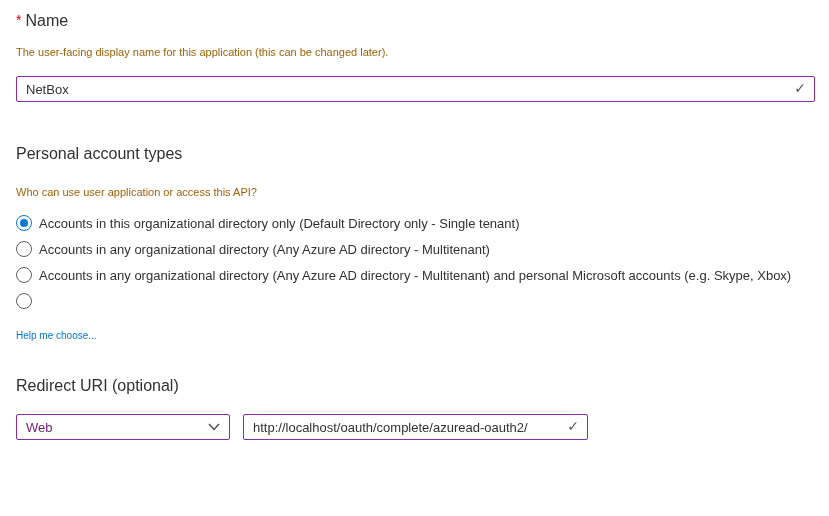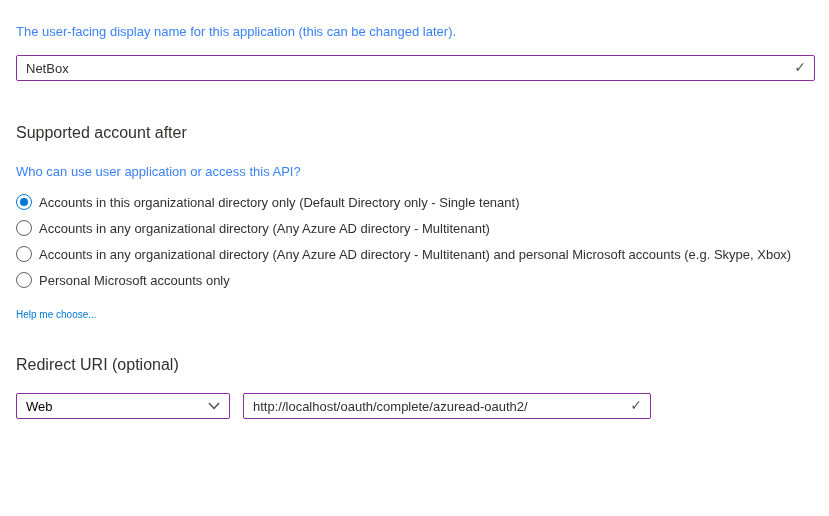--- a/index.html
+++ b/index.html
@@ -18,22 +18,22 @@
     color: #323130;
     line-height: 21px;
   }
   .required-star {
     color: #e50000;
     font-size: 14px;
     margin-right: 4px;
     vertical-align: 1px;
   }
   .desc {
-    font-size: 13px;
-    color: #3b82f6;
+    font-size: 11px;
+    color: #a16207;
     line-height: 19px;
   }
 
   
   .name-desc { margin-top: 12px; }
   .input-wrap {
     position: relative;
     margin-top: 14px;
     height: 26px;
   }
@@ -104,52 +104,55 @@
   .select-box {
     position: relative;
     width: 214px; height: 26px;
     border: 1px solid #8a2da5;
     border-radius: 2px;
     background: #fff;
     display: flex;
     align-items: center;
     padding: 0 28px 0 9px;
     font-size: 13px;
-    color: #000000;
+    color: #701a75;
     cursor: pointer;
     margin-right: 13px;
   }
   .select-chevron {
     position: absolute;
     right: 9px; top: 50%;
     transform: translateY(-50%);
     width: 12px; height: 8px;
     pointer-events: none;
   }
   .select-chevron svg { display: block; }
   .uri-input-wrap {
     position: relative;
-    width: 408px; height: 26px;
+    width: 345px; height: 26px;
     margin-top: 0;
   }
 </style>
 </head>
 <body>
 
 <div class="page">
 
   
+  <div class="section-heading">
+    <span class="required-star">*</span><span>Name</span>
+  </div>
   <div class="desc name-desc">The user-facing display name for this application (this can be changed later).</div>
   <div class="input-wrap">
     <input class="text-input" type="text" value="NetBox" style="">
     <span class="valid-check">✓</span>
   </div>
 
   
-  <div class="section-heading acct-heading">Supported account after</div>
+  <div class="section-heading acct-heading">Personal account types</div>
   <div class="desc acct-question">Who can use user application or access this API?</div>
 
   <div class="radio-group">
     <div class="radio-row checked">
       <span class="radio-circle">
           <span class="radio-dot"></span>
         </span>
       <span class="radio-label">Accounts in this organizational directory only (Default Directory only - Single tenant)</span>
     </div>
     <div class="radio-row">
@@ -161,21 +164,20 @@
     <div class="radio-row">
       <span class="radio-circle">
           <span class="radio-dot"></span>
         </span>
       <span class="radio-label">Accounts in any organizational directory (Any Azure AD directory - Multitenant) and personal Microsoft accounts (e.g. Skype, Xbox)</span>
     </div>
     <div class="radio-row">
       <span class="radio-circle">
           <span class="radio-dot"></span>
         </span>
-      <span class="radio-label">Personal Microsoft accounts only</span>
     </div>
   </div>
 
   <a class="help-link">Help me choose...</a>
 
   
   <div class="section-heading redirect-heading">Redirect URI (optional)</div>
 
   <div class="uri-row">
     <div class="select-box">

